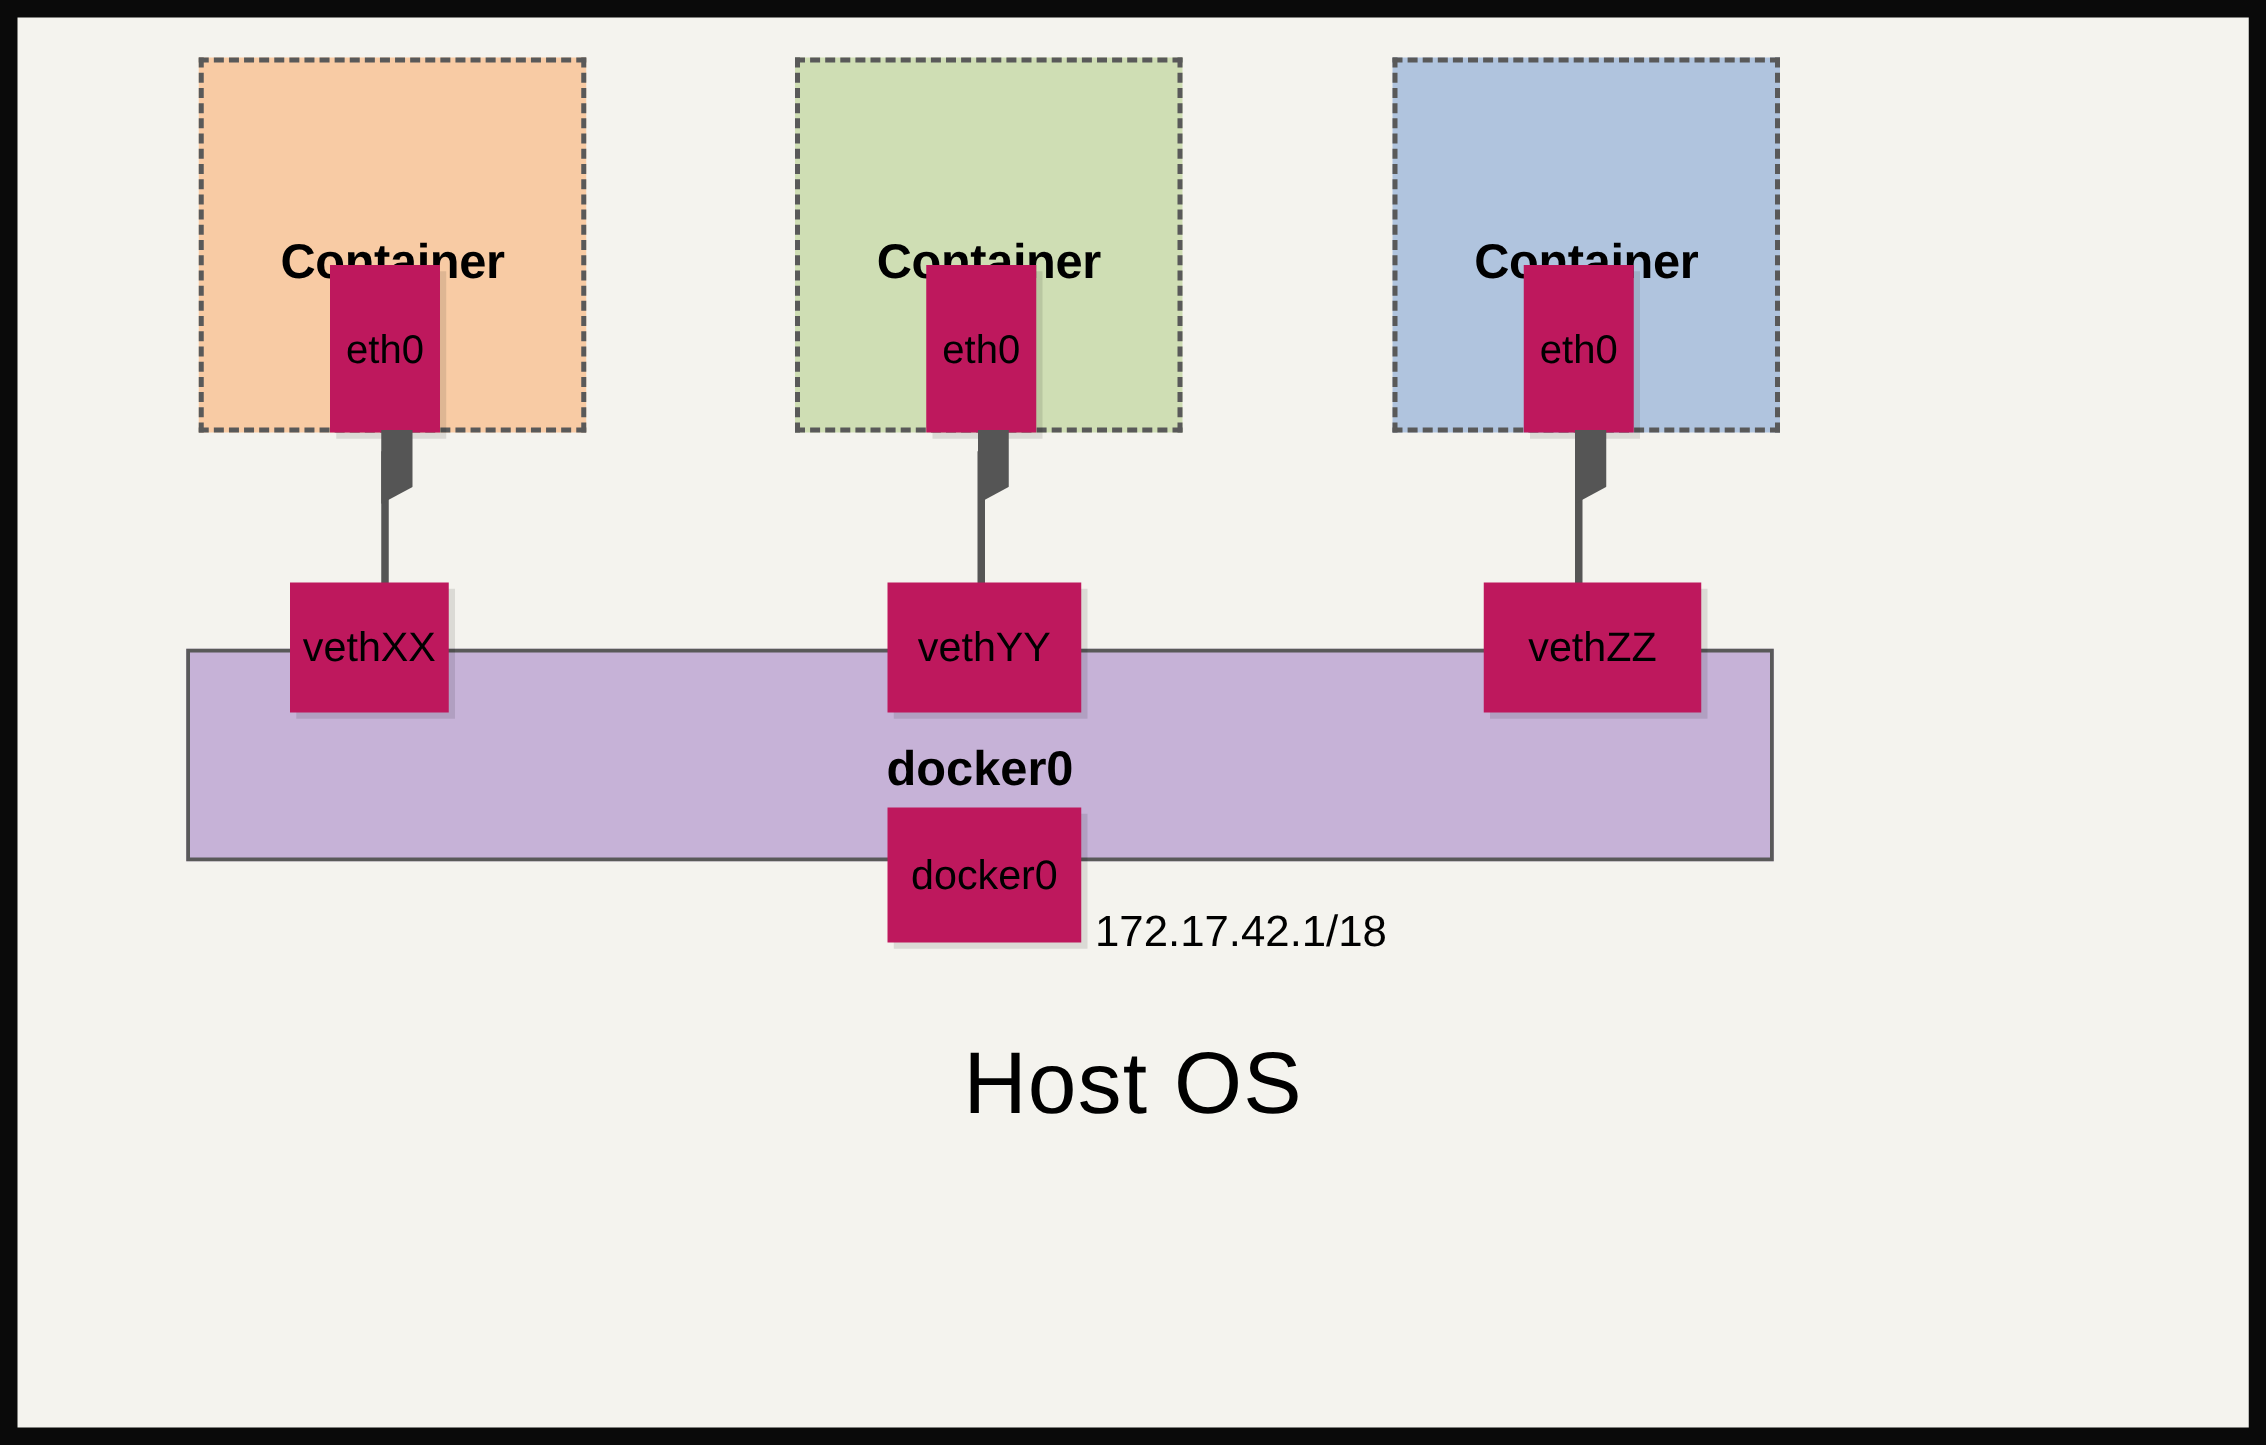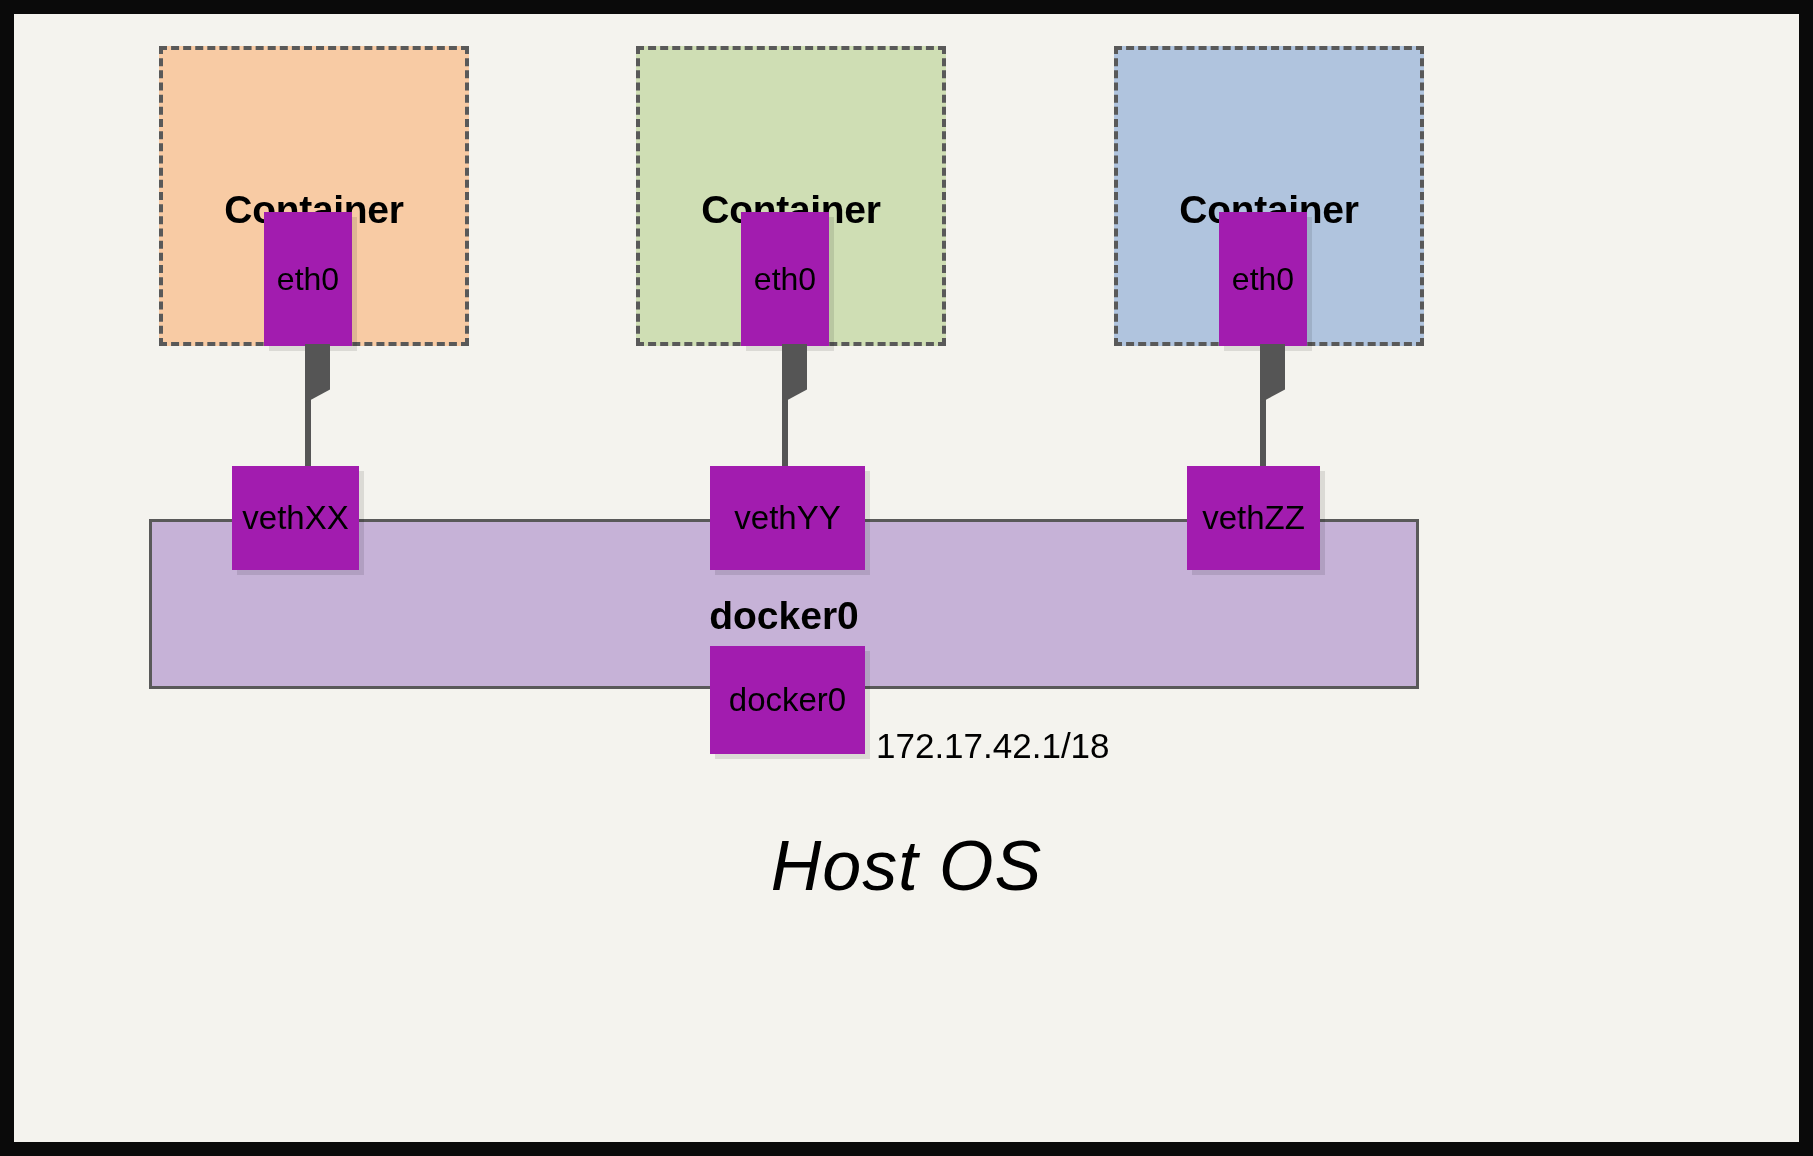--- a/index.html
+++ b/index.html
@@ -33,21 +33,21 @@
     text-align:center;
     font-size:39px;
     font-weight:bold;
     color:#000;
     letter-spacing:-0.3px;
   }
 
   
   .ybox{
     position:absolute;
-    background:#a21caf;
+    background:#be185d;
     box-sizing:border-box;
     display:flex;
     align-items:center;
     justify-content:center;
     color:#000;
     box-shadow:5px 5px 0 0 rgba(0,0,0,0.10);
   }
 
   
   #docker-bar{
@@ -132,26 +132,26 @@
     <div id="docker-bar" style="left:135px;top:505px;width:1270px;height:170px;">
       <div id="docker-bar-label" style="top:72px;">docker0</div>
     </div>
 
     <div class="ybox" style="left:218px;top:452px;width:127px;height:104px;font-size:33px;">
       <span>vethXX</span>
     </div>
     <div class="ybox" style="left:696px;top:452px;width:155px;height:104px;font-size:33px;">
       <span>vethYY</span>
     </div>
-    <div class="ybox" style="left:1173px;top:452px;width:133px;height:104px;font-size:33px;">
+    <div class="ybox" style="left:1173px;top:452px;width:174px;height:104px;font-size:33px;">
       <span>vethZZ</span>
     </div>
 
     <div class="ybox" style="left:696px;top:632px;width:155px;height:108px;font-size:33px;">
       <span>docker0</span>
     </div>
 
     <div class="plain" id="ip-label" style="left:862px;top:712px;">172.17.42.1/18</div>
 
-    <div class="plain" id="host-os" style="top:812px;font-style:italic;">Host OS</div>
+    <div class="plain" id="host-os" style="top:812px;">Host OS</div>
 
   </div>
 </div>
 
 </body></html>

